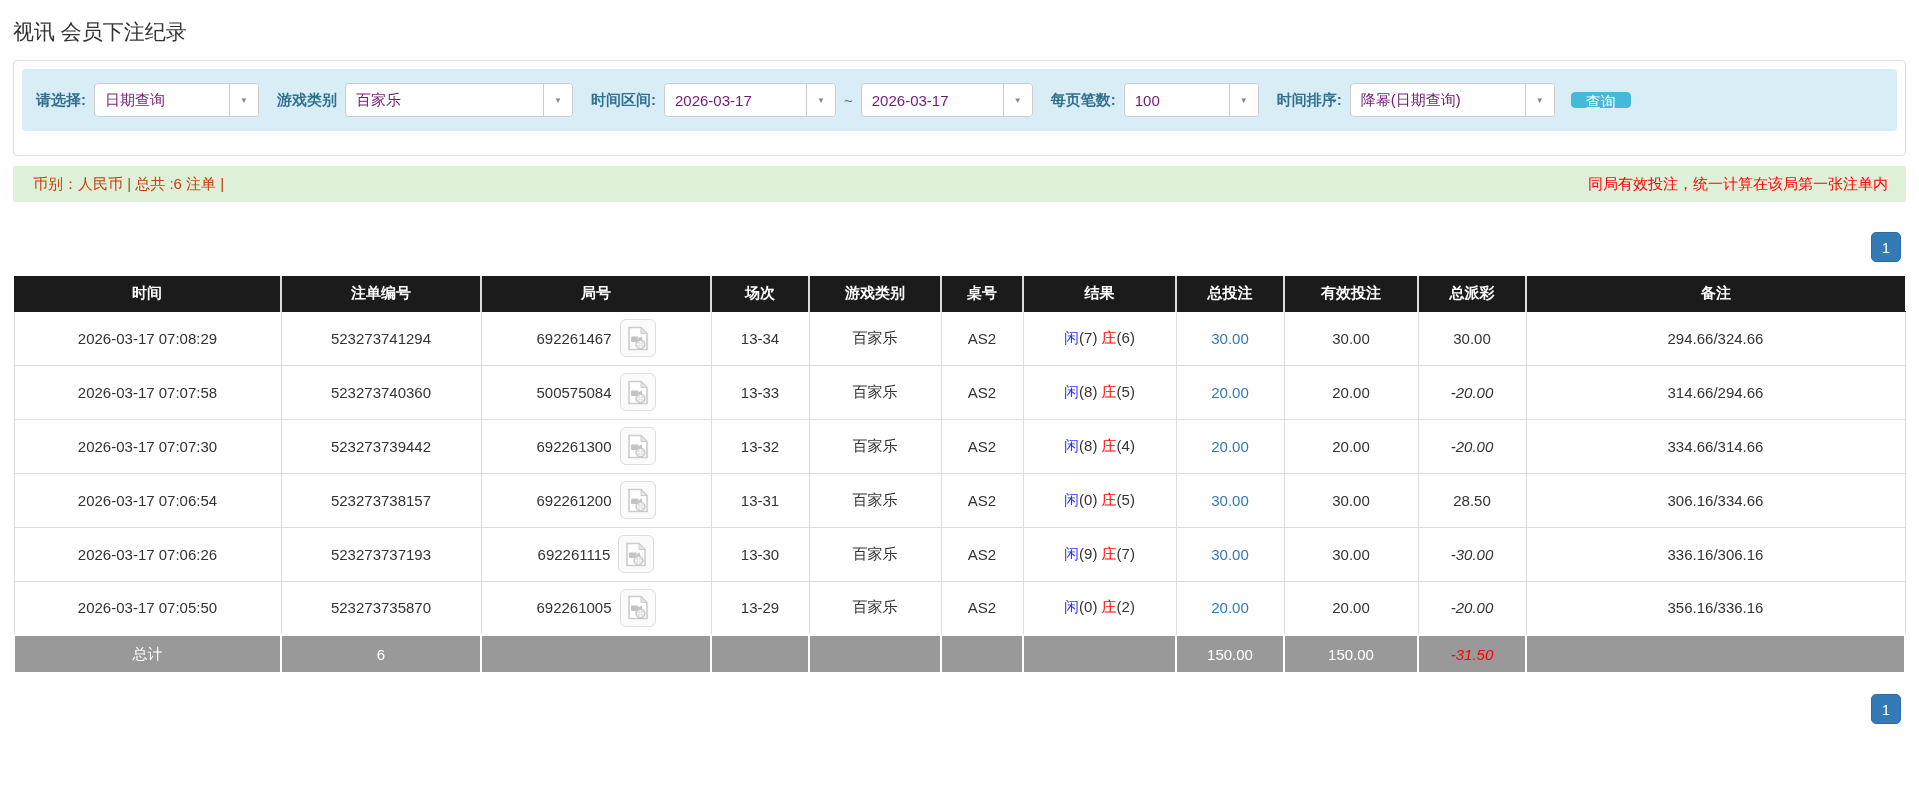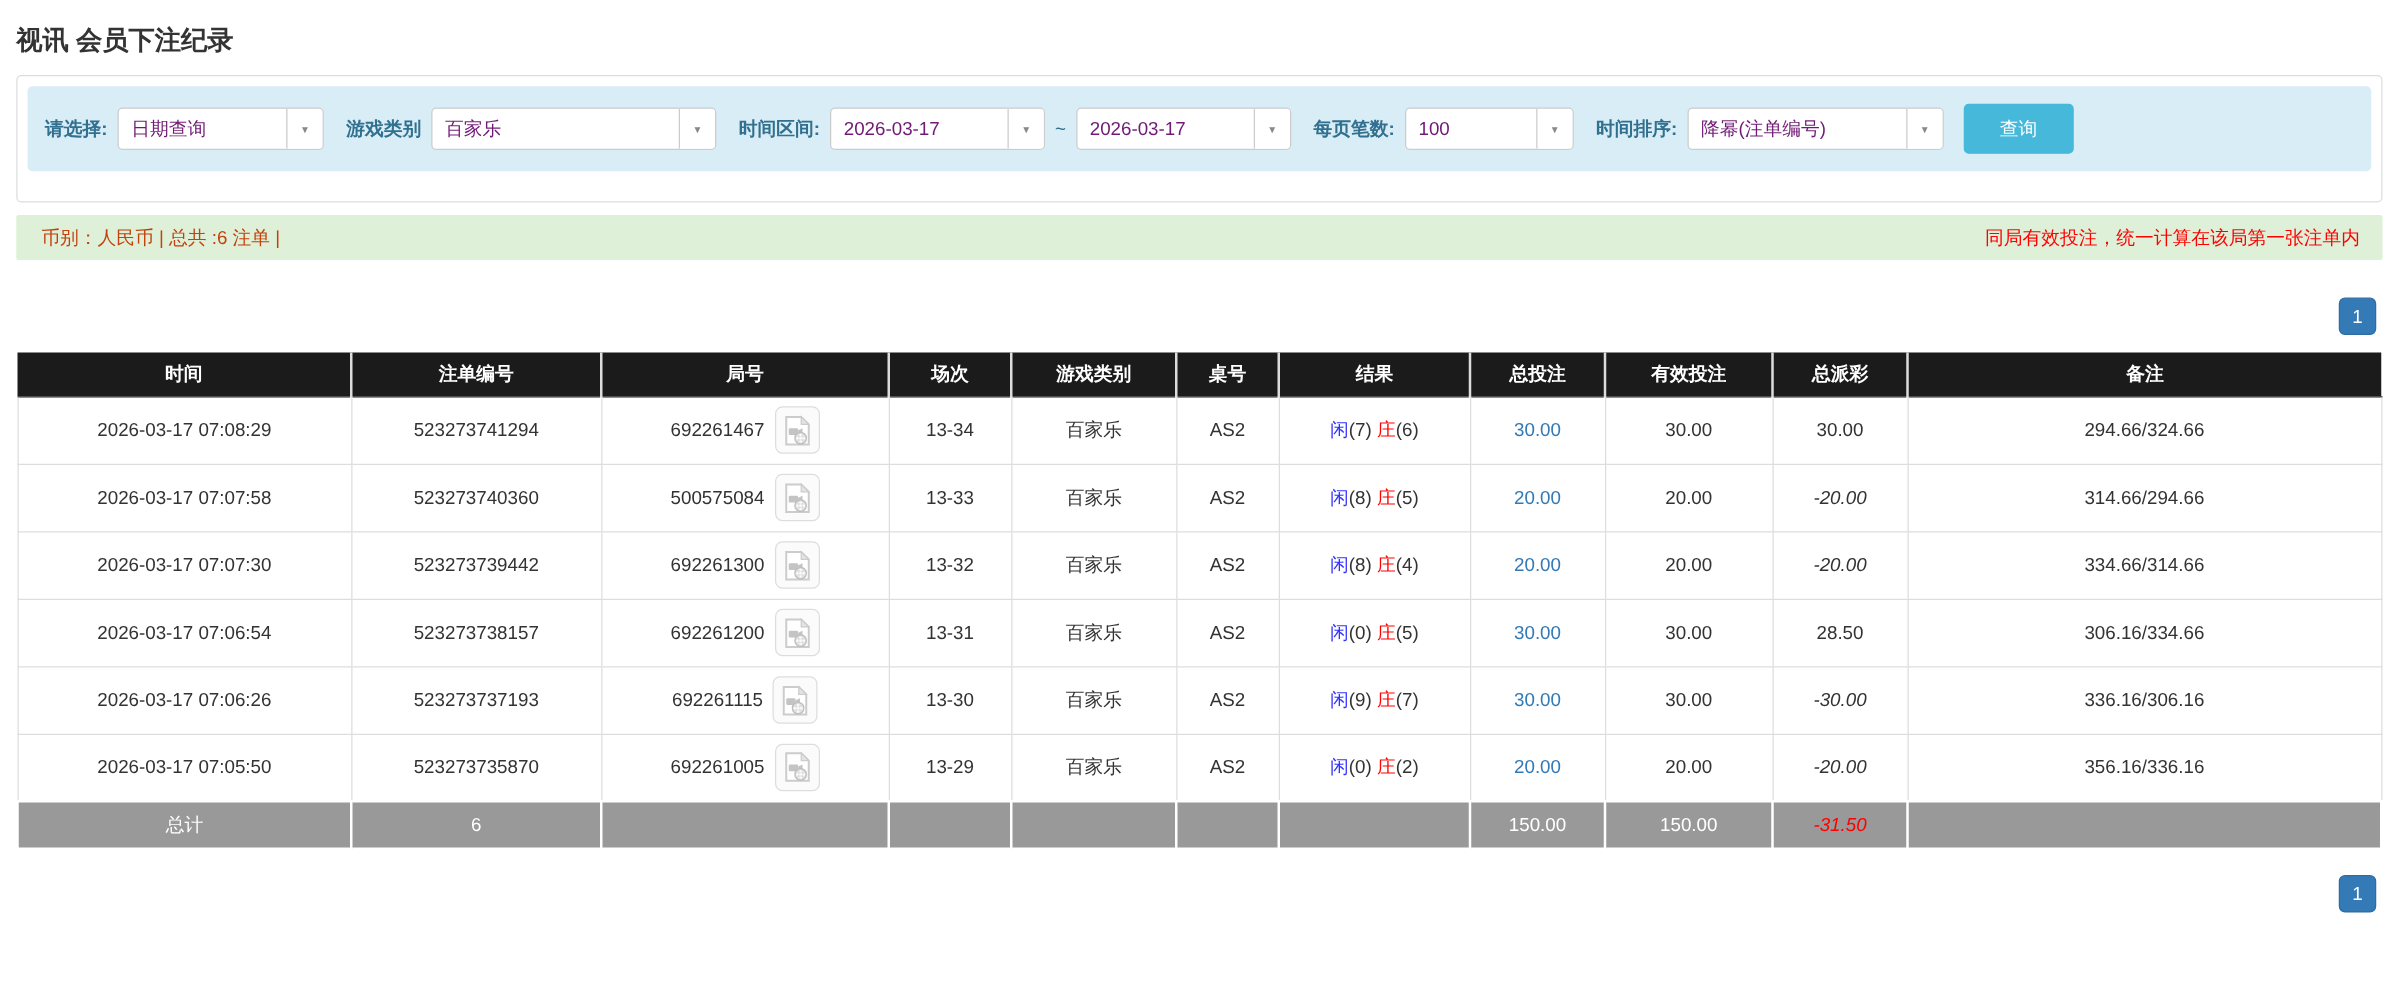--- a/index.html
+++ b/index.html
@@ -3,21 +3,21 @@
 <meta charset="utf-8">
 <style>
   * { margin:0; padding:0; box-sizing:border-box; }
   html,body { background:#fff; }
   body {
     width:1919px; height:797px;
     font-family:"Liberation Sans","DejaVu Sans",sans-serif;
     color:#333; font-size:15px; overflow:hidden;
   }
   .page { padding:16px 13px 0 13px; }
-  h1.page-title { font-size:21px; font-weight:bold; color:#333; margin:2px 0 14px 0; }
+  h1.page-title { font-size:21px; font-weight:normal; color:#333; margin:2px 0 14px 0; }
 
   
   .filter-panel { border:1px solid #ddd; border-radius:4px; background:#fff; margin:0 0 10px 0; }
   .filter-bar {
     background:#d9edf7; border-radius:4px; margin:8px 8px 24px 8px;
     padding:14px 12px; display:flex; align-items:center; gap:8px;
   }
   .f-label { color:#31708f; font-weight:bold; font-size:15px; white-space:nowrap; margin-left:10px; }
   .f-label:first-child { margin-left:2px; }
   .combo {
@@ -27,21 +27,21 @@
   .combo .combo-text { display:flex; align-items:center; padding:0 10px; color:#701a75; font-size:15px; flex:1; white-space:nowrap; }
   .combo .combo-caret {
     width:29px; border-left:1px solid #ccc; background:#fff; display:flex;
     align-items:center; justify-content:center; color:#888; font-size:8px;
   }
   .w-select { width:165px; } .w-game { width:228px; } .w-date { width:172px; }
   .w-pp { width:135px; } .w-sort { width:205px; }
   .tilde { color:#31708f; }
   .btn-search {
     margin-left:8px; background:#46b8da; border:1px solid #46b8da; color:#fff;
-    font-size:15px; padding:0 28px; height:40px; border-radius:4px; cursor:pointer;
+    font-size:15px; padding:0 14px; height:16px; border-radius:4px; cursor:pointer;
     font-family:inherit;
   }
 
   
   .summary-bar {
     background:#dff0d8; height:36px; display:flex; align-items:center;
     justify-content:space-between; padding:0 18px 0 20px; border-radius:2px;
   }
   .summary-left { color:#c2410c; }
   .summary-right { color:#ff0000; }
@@ -116,21 +116,21 @@
       </div>
 
       <span class="f-label">每页笔数:</span>
       <div class="combo w-pp">
         <span class="combo-text">100</span>
         <span class="combo-caret">▼</span>
       </div>
 
       <span class="f-label">时间排序:</span>
       <div class="combo w-sort">
-        <span class="combo-text">降幂(注单编号)</span>
+        <span class="combo-text">降幂(日期查询)</span>
         <span class="combo-caret">▼</span>
       </div>
 
       <button class="btn-search">查询</button>
     </div>
   </div>
 
   <div class="summary-bar">
     <span class="summary-left">币别：人民币 | 总共 :6 注单 |</span>
     <span class="summary-right">同局有效投注，统一计算在该局第一张注单内</span>

